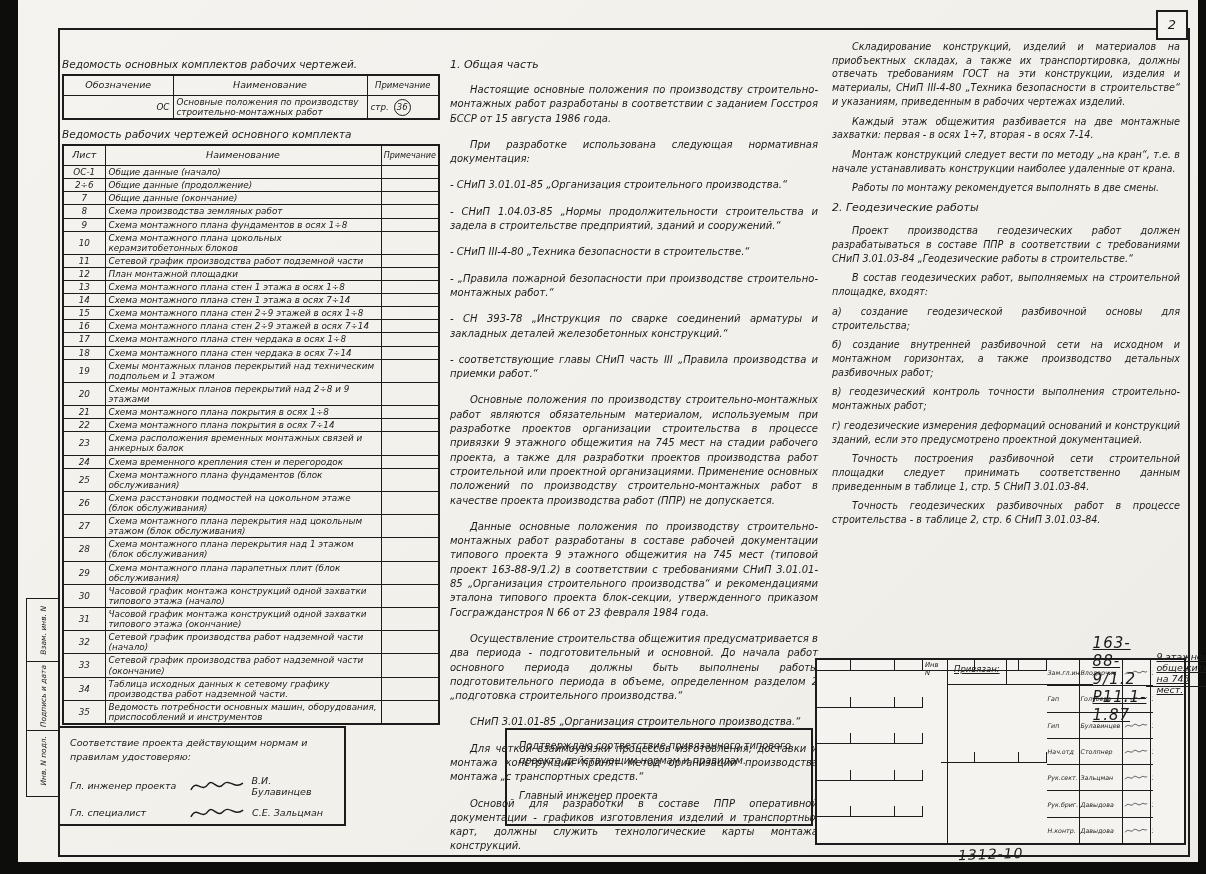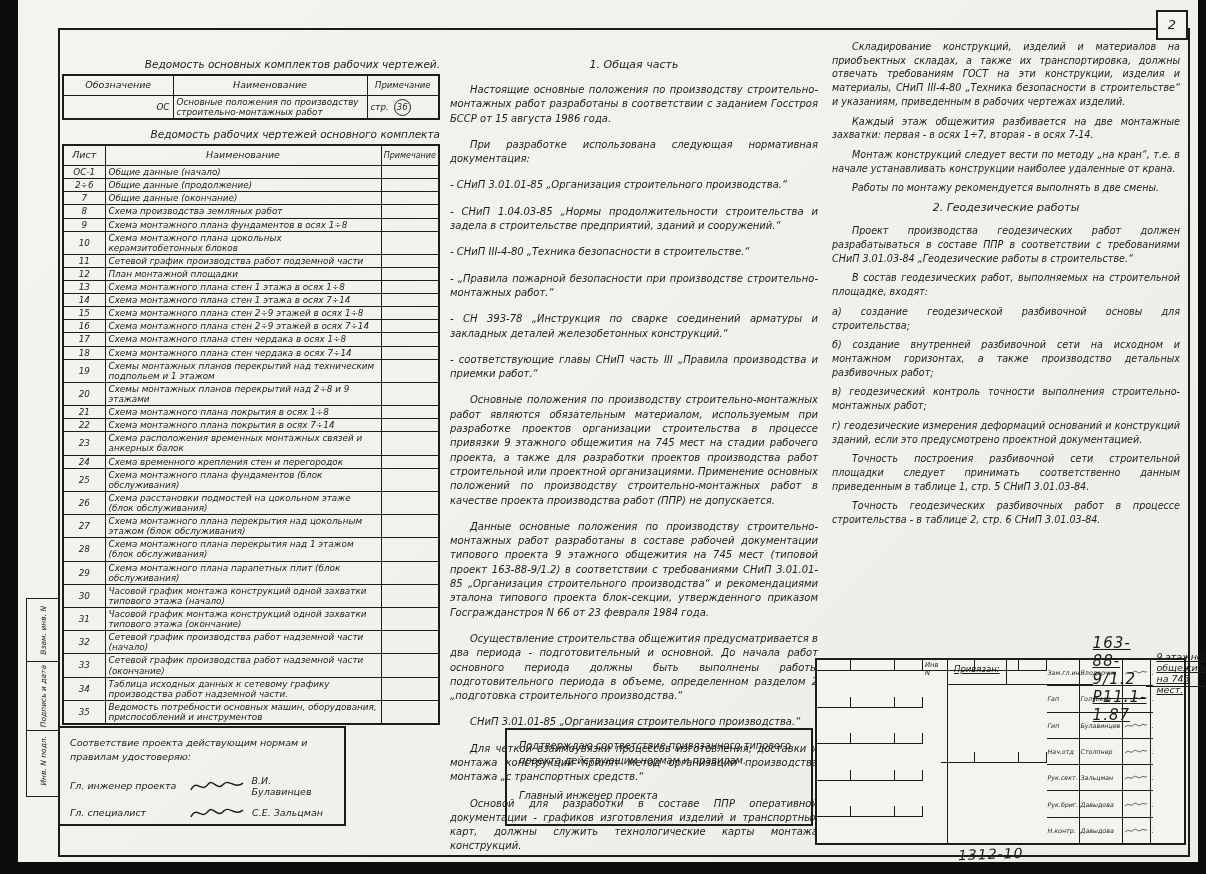--- a/index.html
+++ b/index.html
@@ -13,36 +13,36 @@
   
   .pagenum{position:absolute;left:1138px;top:10px;width:28px;height:26px;border:2px solid #1c1c1c;
            background:#f4f3ef;text-align:center;line-height:26px;font-size:13px;font-style:italic;}
   
   .mstrip{position:absolute;left:8px;top:598px;width:32px;height:197px;border:1.5px solid #1c1c1c;}
   .mcell{border-bottom:1.5px solid #1c1c1c;display:flex;align-items:center;justify-content:center;}
   .mcell:last-child{border-bottom:none;}
   .mcell span{writing-mode:vertical-rl;transform:rotate(180deg);font-size:7.5px;font-style:italic;white-space:nowrap;}
   
   .col-left{position:absolute;left:44px;top:56px;width:378px;}
-  .tbl-title{text-align:right;font-size:10.5px;margin:2px 0 4px 0;}
+  .tbl-title{text-align:left;font-size:10.5px;margin:2px 0 4px 0;}
   table{border-collapse:collapse;width:100%;table-layout:fixed;}
   .doc-table{border:2px solid #1c1c1c;margin-bottom:8px;}
   .doc-table td,.doc-table th{border:1px solid #1c1c1c;font-style:italic;font-weight:normal;
       font-size:8.8px;line-height:1.15;padding:1px 3px;vertical-align:middle;overflow:hidden;}
   .doc-table th{text-align:center;font-size:9.5px;padding:4px 2px;}
   .c-sheet{width:42px;text-align:center;}
   .c-note{width:58px;}
   .t1-code{width:110px;text-align:right;padding-left:10px;font-size:10px;}
   .t1-note{width:72px;font-size:9px;}
   .circ{display:inline-block;width:15px;height:15px;border:1.2px solid #1c1c1c;border-radius:50%;
         text-align:center;line-height:15px;font-size:8.5px;margin-left:2px;}
   
   .col-mid{position:absolute;left:432px;top:52px;width:368px;}
   .col-right{position:absolute;left:814px;top:40px;width:348px;}
-  .sec-head{text-align:center;font-size:11px;font-style:italic;margin:6px 0 10px 0;}
+  .sec-head{font-size:11px;font-style:italic;margin:6px 0 10px 0;}
   .para{font-size:10px;line-height:1.43;margin:12px 0 5px 0;text-indent:20px;text-align:justify;}
   .para.noind{text-indent:0;}
   .col-right .para{font-size:9.6px;margin:0 0 6px 0;}
   
   .approve{position:absolute;left:40px;top:726px;width:288px;height:100px;border:2px solid #1c1c1c;
            padding:8px 10px;box-sizing:border-box;}
   .approve .txt{font-size:9.5px;font-style:italic;line-height:1.5;}
   .sig-row{display:flex;align-items:center;margin-top:6px;font-size:9.5px;font-style:italic;}
   .sig-row .role{width:112px;}
   .sig-big{width:58px;height:20px;margin:0 6px;}

